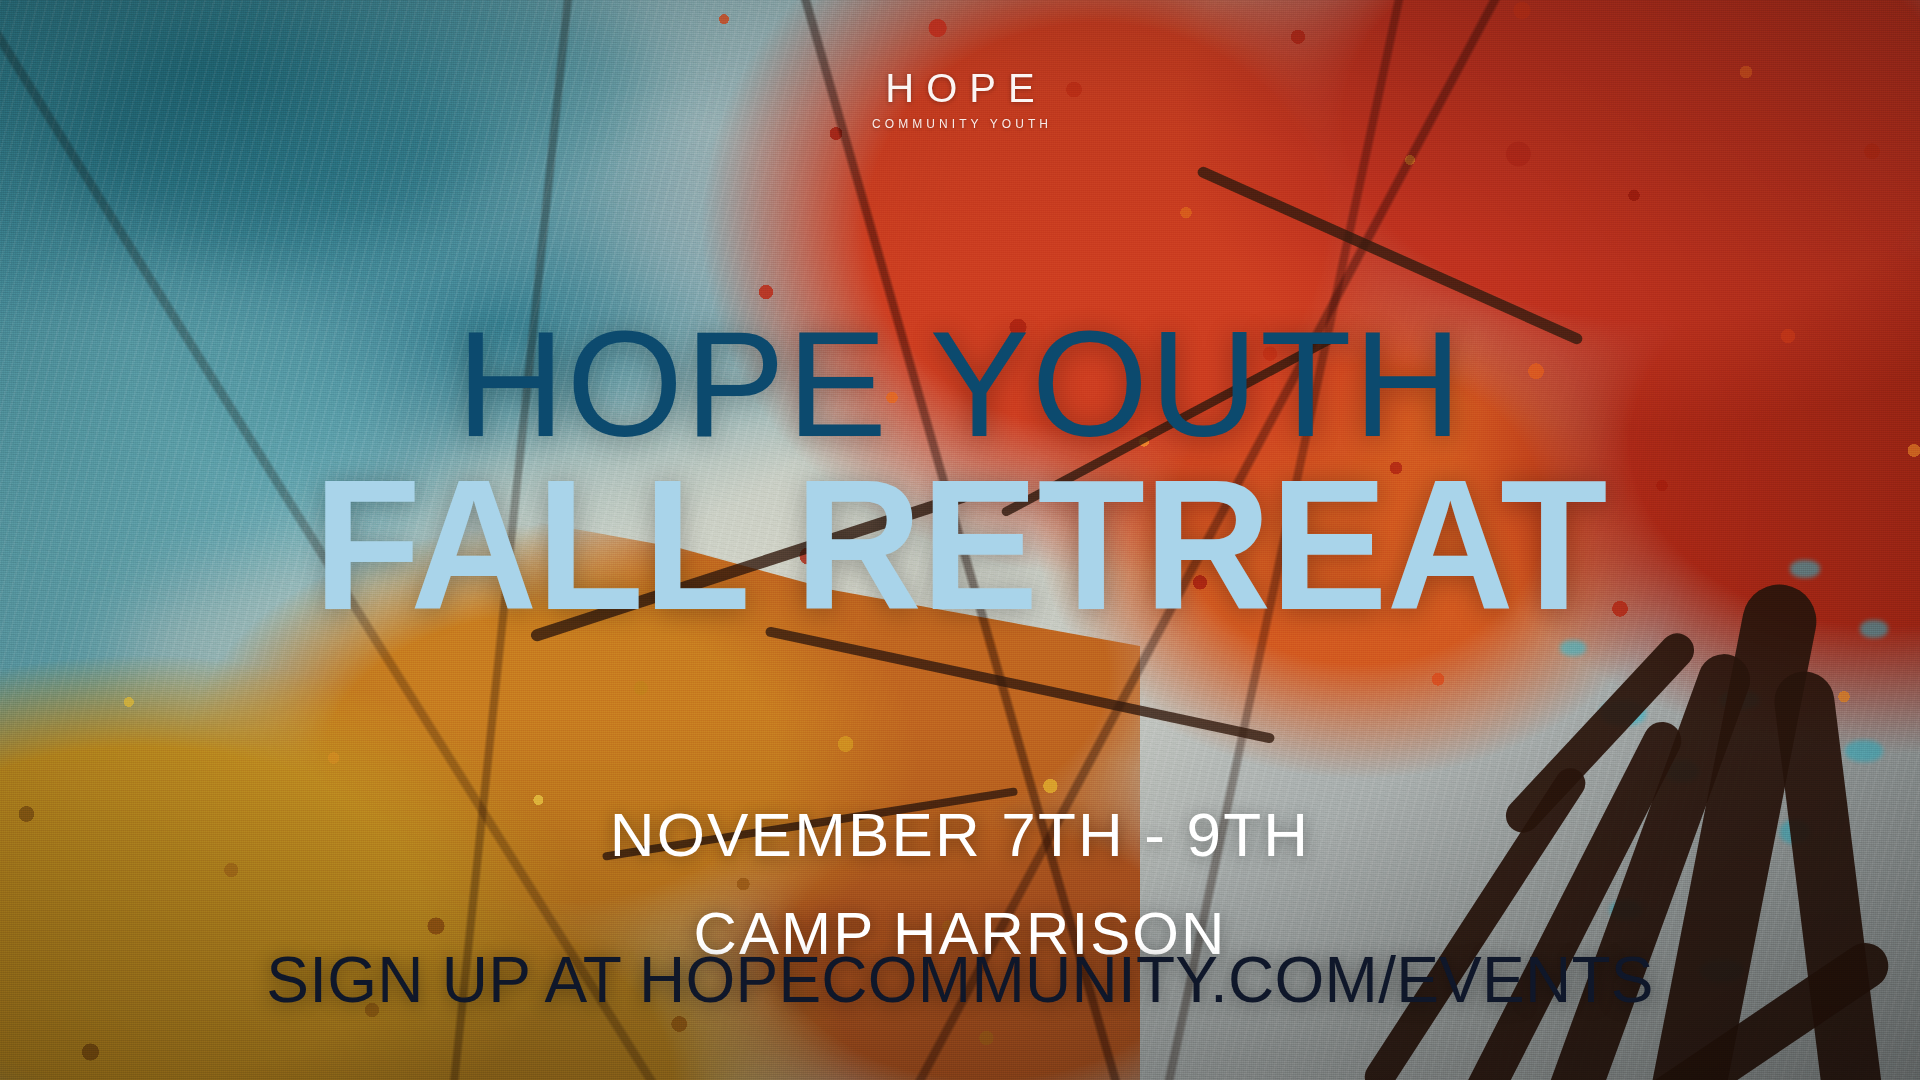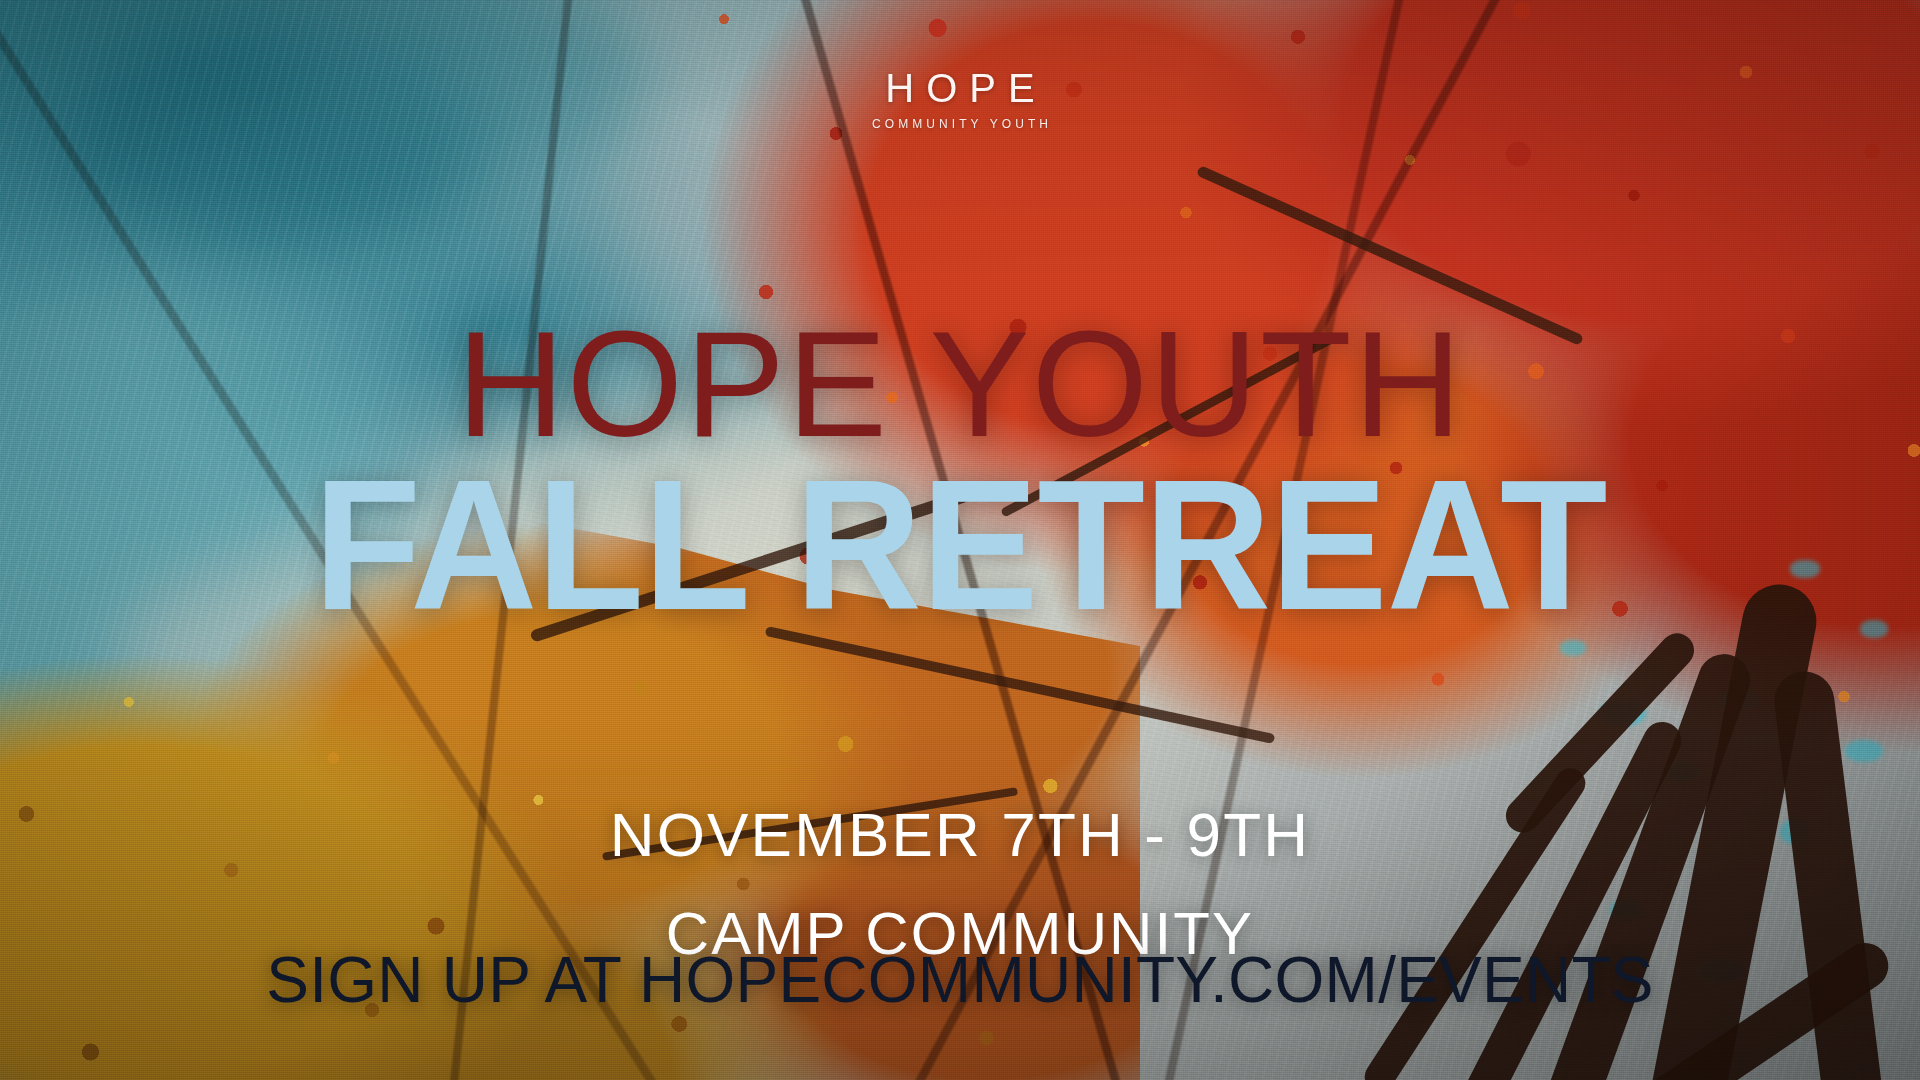--- a/index.html
+++ b/index.html
@@ -192,21 +192,21 @@
     margin-top:9px;
     font-size:12px; font-weight:300; letter-spacing:.34em;
     text-indent:.34em; opacity:.9;
     text-shadow:0 1px 4px rgba(0,0,0,.30);
   }
 
   
   .headline{ position:absolute; left:0; right:0; top:268px; text-align:center; }
   .headline .line1{
     display:block;
-    color:#7f1d1d;
+    color:#0c4a6e;
     font-size:150px; font-weight:300; letter-spacing:.012em;
     line-height:.96; white-space:nowrap;
     text-shadow:0 3px 26px rgba(0,0,0,.30);
   }
   .headline .line2{
     display:block;
     margin-top:2px;
     color:#a9d4ea;
     font-size:176px; font-weight:700; letter-spacing:-.005em;
     line-height:.93; white-space:nowrap;
@@ -298,19 +298,19 @@
       <div class="logo-sub">COMMUNITY YOUTH</div>
     </div>
 
     <div class="headline">
       <span class="line1">HOPE YOUTH</span>
       <span class="line2">FALL RETREAT</span>
     </div>
 
     <div class="details">
       <div class="detail-date">NOVEMBER 7TH - 9TH</div>
-      <div class="detail-place">CAMP COMMUNITY</div>
+      <div class="detail-place">CAMP HARRISON</div>
     </div>
 
     <div class="cta">SIGN UP AT HOPECOMMUNITY.COM/EVENTS</div>
 
   </div>
 </div>
 
 </body></html>

